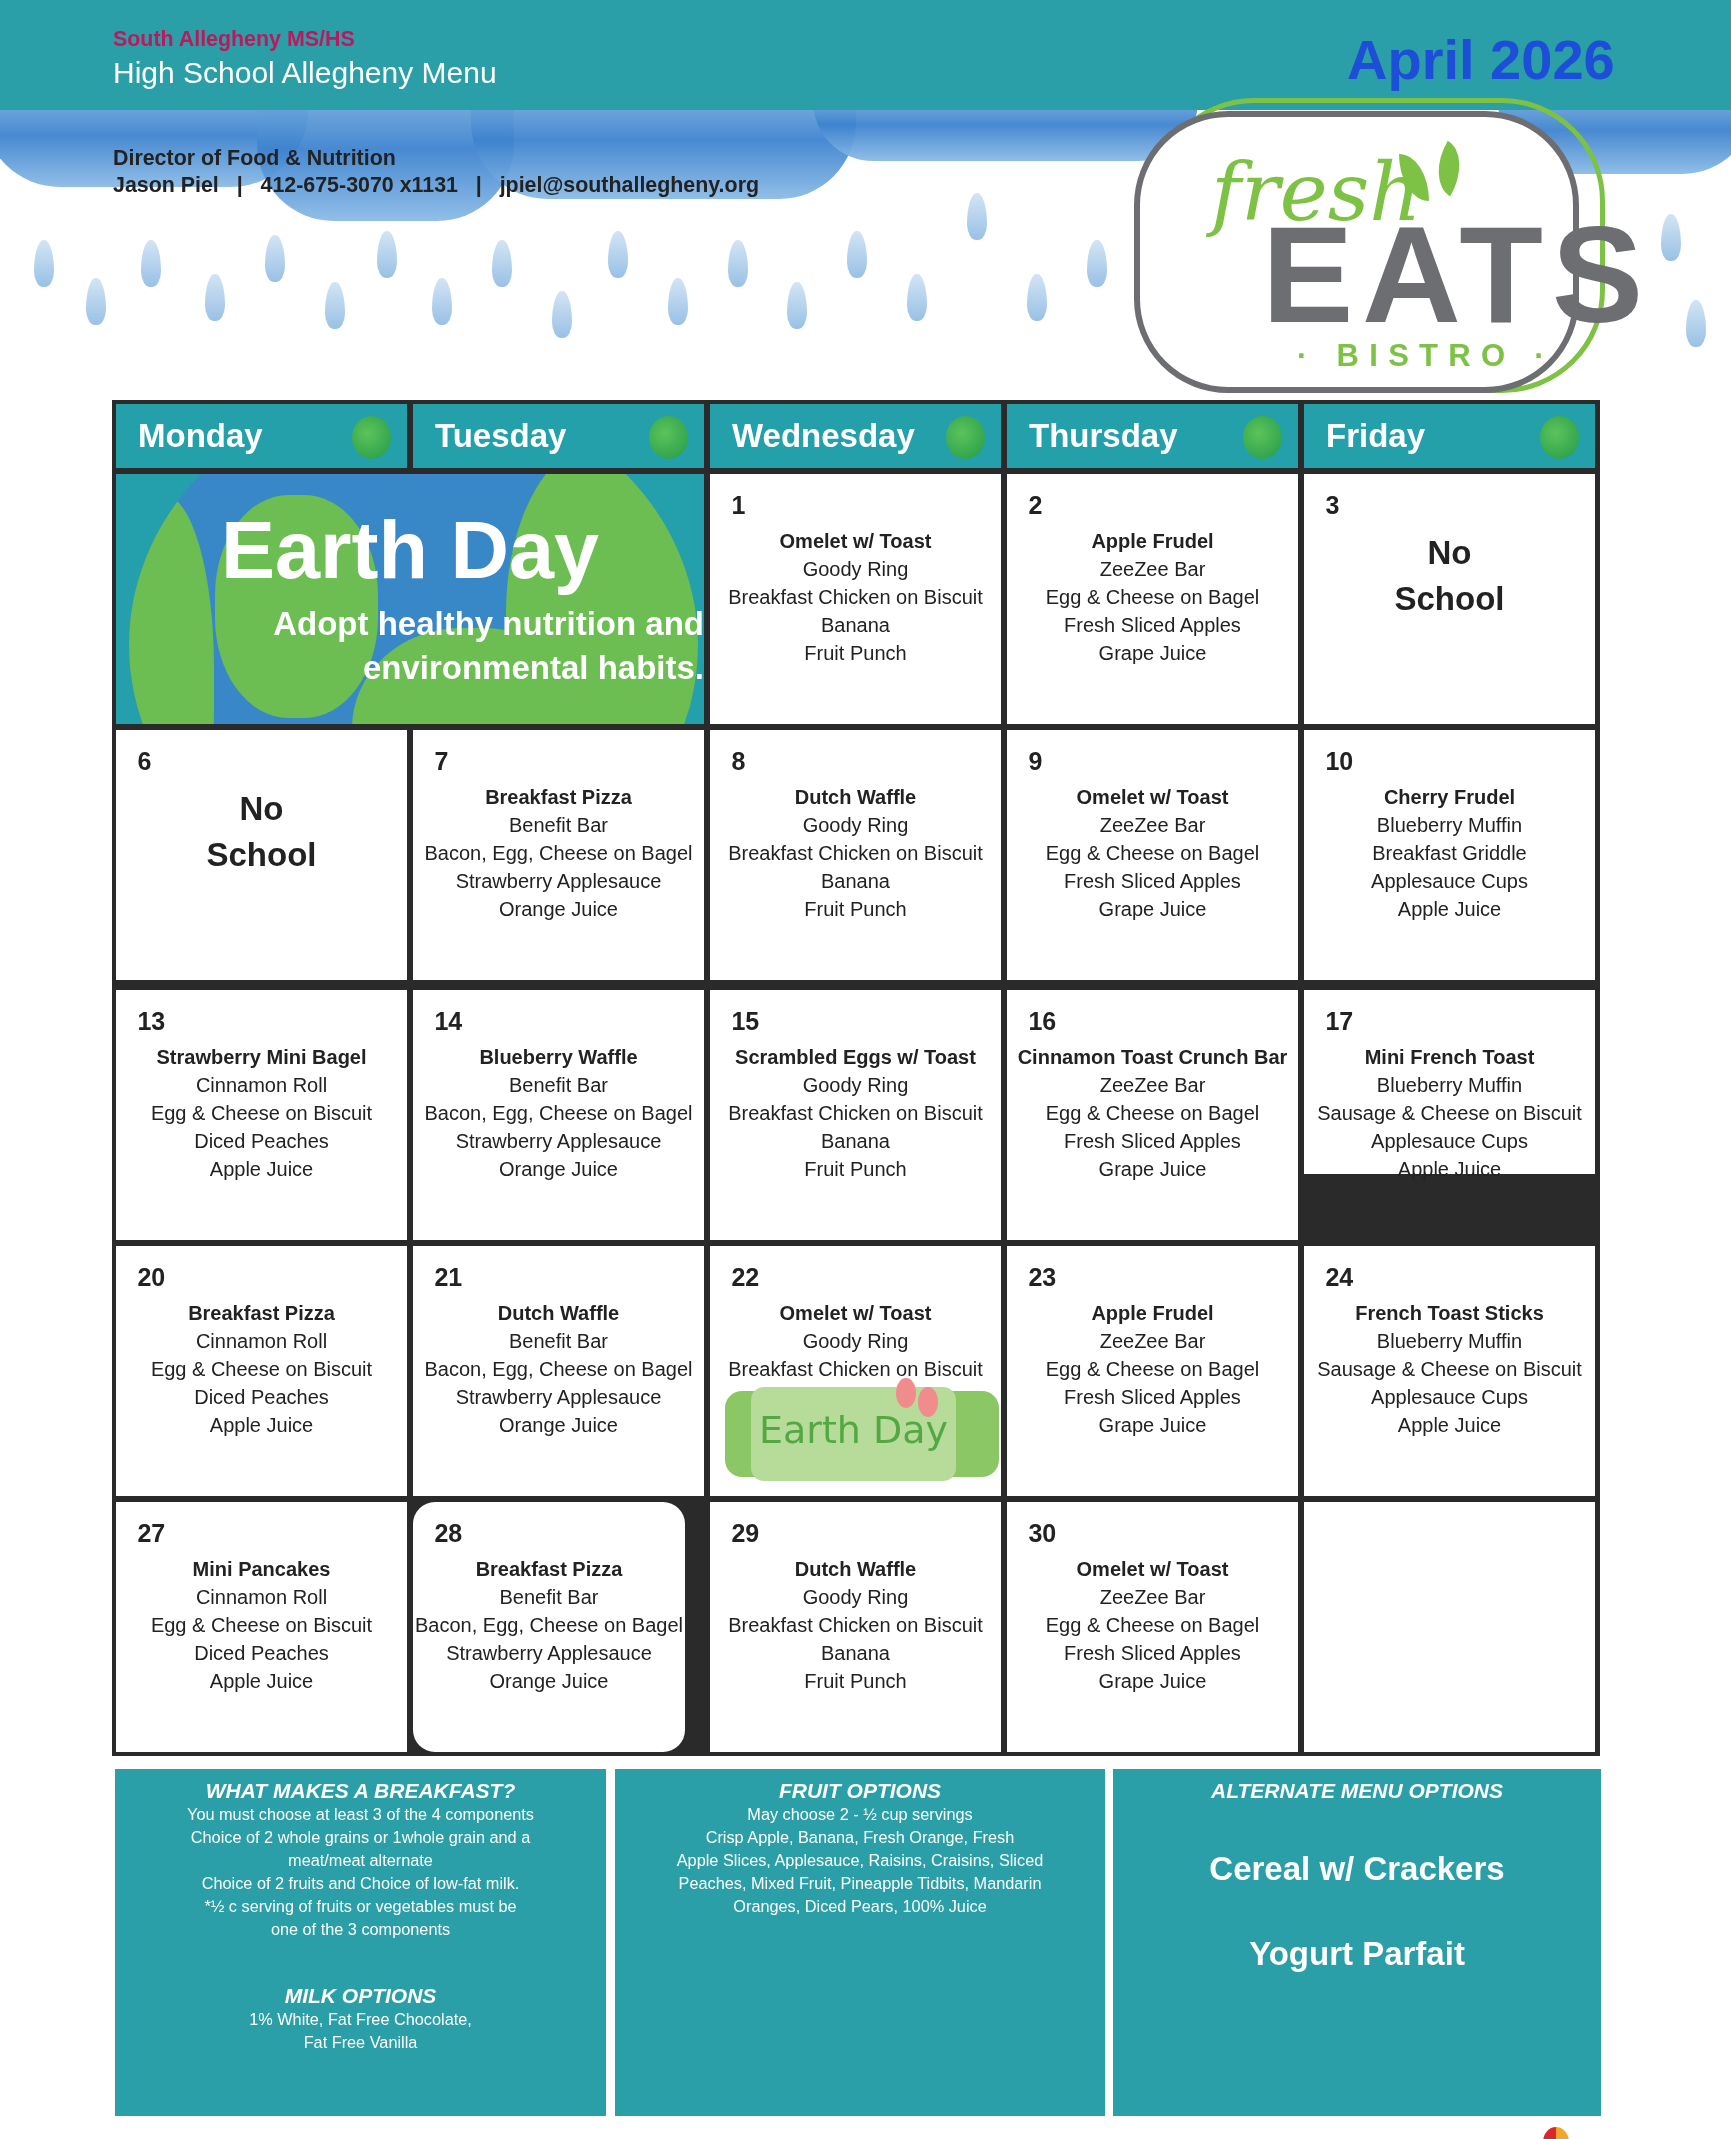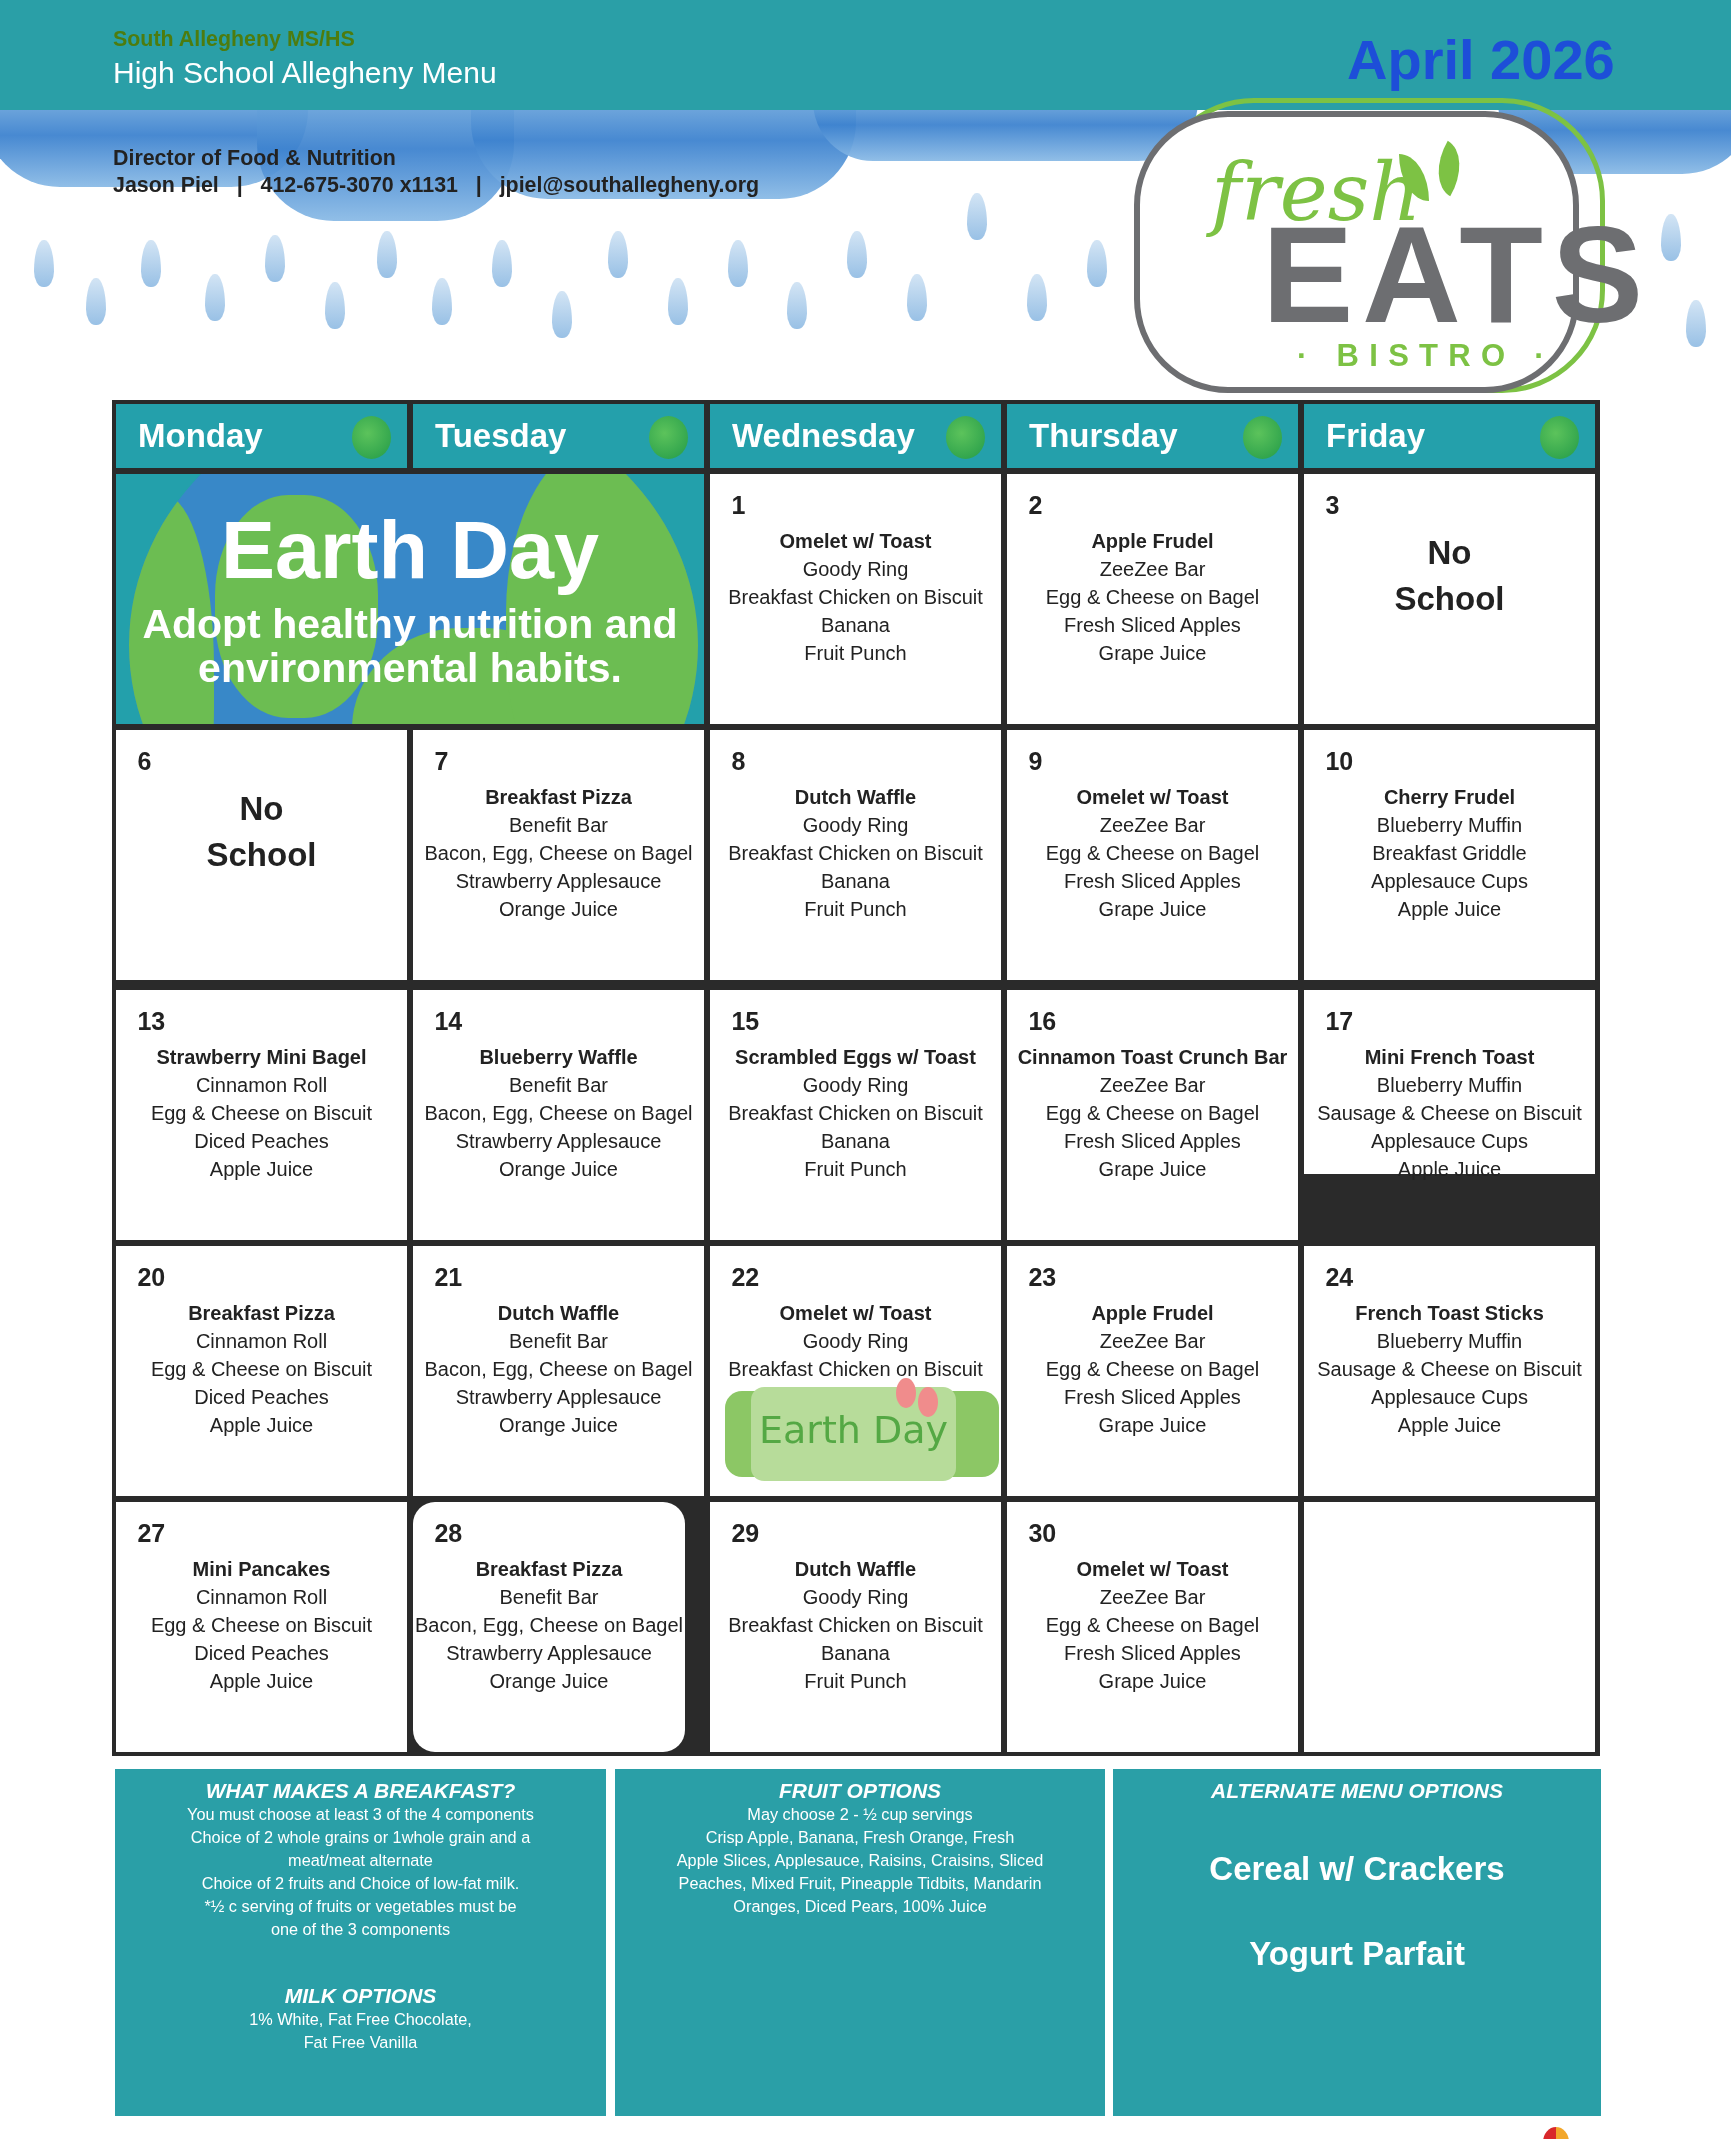--- a/index.html
+++ b/index.html
@@ -1,21 +1,21 @@
 <!DOCTYPE html>
 <html style="font-size:6.8px"><head>
 <meta charset="utf-8">
 <style>
   * { box-sizing: border-box; margin: 0; padding: 0; }
   html, body { width: 1732px; height: 2250px; background: #ffffff; overflow: hidden; }
   body { position: relative; font-family: "Liberation Sans", "DejaVu Sans", sans-serif; color: #222; }
 
   
   .topbar { position: absolute; left: 0; top: 0; width: 1732px; height: 110px; background: #2a9fa7; }
-  .school { position: absolute; left: 113px; top: 26.5px; font-size: 21.4px; font-weight: bold; color: #4d7c0f; }
+  .school { position: absolute; left: 113px; top: 26.5px; font-size: 21.4px; font-weight: bold; color: #be185d; }
   .subtitle { position: absolute; left: 113px; top: 56px; font-size: 30px; color: #fff; }
   .month { position: absolute; left: 1347px; top: 27px; font-size: 56px; font-weight: bold; color: #1d4ed8; }
 
   
   .cloud { position: absolute; top: 110px; left: 0; width: 1732px; height: 111px; overflow: hidden; }
   .cloud .blob { position: absolute; border-radius: 0 0 77px 77px; background: linear-gradient(180deg,#6fa7dc 0%,#3e83cf 40%,#8bbbe6 100%); opacity: .95; }
   .drop { position: absolute; width: 19.7px; height: 47px; border-radius: 50% 50% 50% 50% / 70% 70% 35% 35%;
           background: linear-gradient(180deg,#c8def2 0%,#7fb1df 100%); opacity: .8; }
 
   .contact-title { position: absolute; left: 113px; top: 146px; font-size: 21.4px; font-weight: bold; color: #222; }
@@ -40,21 +40,21 @@
   .cell .items { position: absolute; left: 0; right: 0; top: 53px; }
   .cell .items .main { font-size: 20px; font-weight: bold; line-height: 28px; color: #222; }
   .cell .items .side { font-size: 20px; line-height: 28px; color: #222; }
   .cell .noschool { position: absolute; left: 0; right: 0; top: 56px; font-size: 33px; font-weight: bold; line-height: 46px; color: #222; }
 
   
   .earth { position: absolute; overflow: hidden; background: #23a0ab; }
   .earth .globe { position: absolute; left: 13px; top: -86px; width: 569px; height: 514px; border-radius: 50%; background: #3888c8; overflow: hidden; }
   .earth .land { position: absolute; background: #6cbd52; border-radius: 45%; }
   .earth .title { position: absolute; left: 0; right: 0; top: 30px; text-align: center; font-size: 81px; font-weight: bold; color: #fff; }
-  .earth .tag { position: absolute; left: 0; right: 0; top: 128px; text-align: center; font-size: 41px; font-weight: bold; color: #fff; line-height: 44px; }
+  .earth .tag { position: absolute; left: 0; right: 0; top: 128px; text-align: right; font-size: 33px; font-weight: bold; color: #fff; line-height: 44px; }
 
   .sticker { position: absolute; left: 725px; top: 1378px; width: 274px; height: 120px; }
   .sticker .back { position: absolute; left: 0; top: 13px; width: 274px; height: 86px; background: #8cc765; border-radius: 17px; }
   .sticker .front { position: absolute; left: 26px; top: 8.6px; width: 205px; height: 94px; background: #b7dc9a; border-radius: 13px; }
   .sticker .txt { position: absolute; left: 26px; top: 30px; width: 205px; text-align: center; font-size: 38px; color: #54a844; font-family: "DejaVu Sans", sans-serif; }
   .sticker .heart { position: absolute; width: 19.7px; height: 30px; background: #f08c8c; border-radius: 50%; }
 
   
   .box { position: absolute; top: 1769px; height: 347px; background: #2a9fa7; color: #fff; text-align: center; }
   .box h2 { font-size: 21px; font-weight: bold; margin-top: 10.3px; font-style: italic; }

